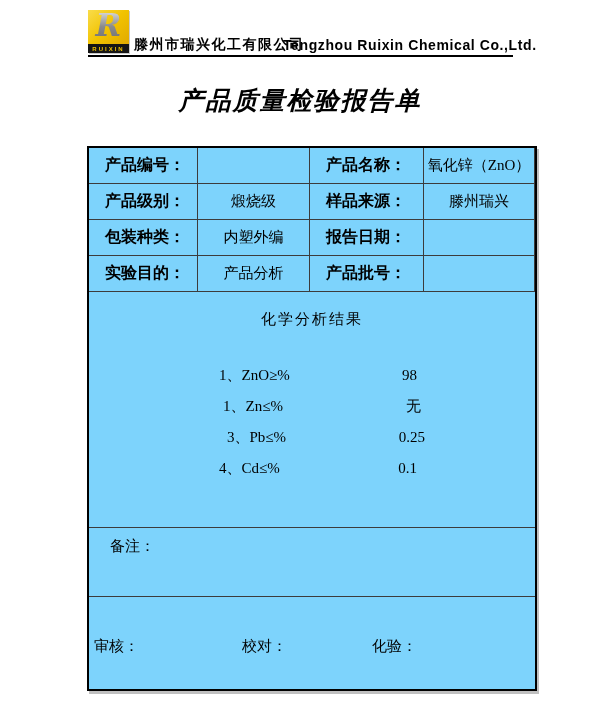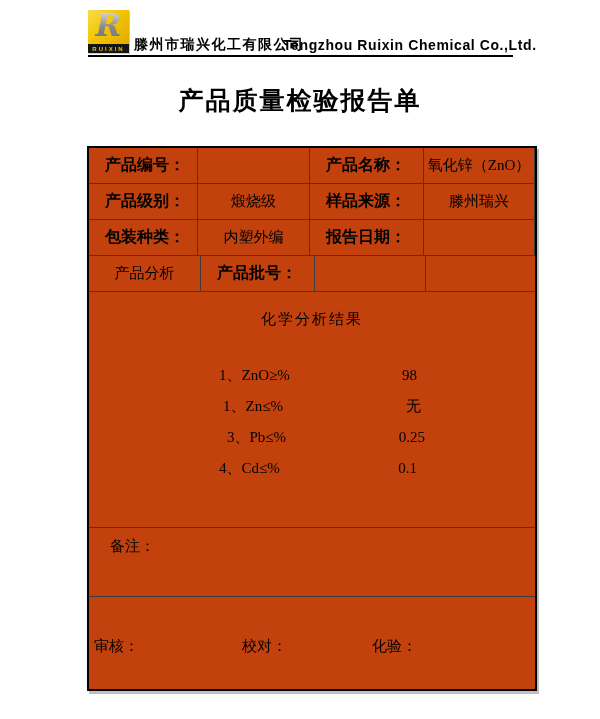--- a/index.html
+++ b/index.html
@@ -32,25 +32,26 @@
   .company-en{
     position:absolute;left:283px;top:37px;font-size:14px;font-weight:bold;
     letter-spacing:0.6px;font-family:"Liberation Sans","DejaVu Sans",sans-serif;
   }
   .header-rule{position:absolute;left:88px;top:55px;width:425px;height:2px;background:#000;}
   
   .title{
     position:absolute;left:0;top:84px;width:600px;margin:0;text-align:center;
     font-size:25px;font-weight:bold;letter-spacing:2px;
     font-family:"Liberation Sans","DejaVu Sans",sans-serif;
+    font-style:italic;
   }
   
   .report-table{
     position:absolute;left:87px;top:146px;width:446px;
-    border:2px solid #000;background:#c2410c;
+    border:2px solid #000;background:#7dd3fc;
     box-shadow:2px 3px 0 rgba(140,140,140,0.55);
   }
   .info-row{display:flex;height:35px;border-bottom:1px solid #3c3c3c;}
   .cell{box-sizing:border-box;display:flex;align-items:center;overflow:hidden;}
   .cell.lbl{
     font-family:"Liberation Sans","DejaVu Sans",sans-serif;font-weight:bold;font-size:16px;
     padding-left:16px;border-right:1px solid #3c3c3c;
   }
   .cell.val{justify-content:center;font-size:15px;border-right:1px solid #3c3c3c;}
   .c1{width:109px;} .c2{width:112px;} .c3{width:114px;} .c4{width:111px;border-right:none;}
@@ -103,20 +104,21 @@
           <div class="cell lbl c3">样品来源：</div>
           <div class="cell val c4">滕州瑞兴</div>
         </div>
         <div class="info-row">
           <div class="cell lbl c1">包装种类：</div>
           <div class="cell val c2">内塑外编</div>
           <div class="cell lbl c3">报告日期：</div>
           <div class="cell val c4"></div>
         </div>
         <div class="info-row">
+          <div class="cell lbl c1">实验目的：</div>
           <div class="cell val c2">产品分析</div>
           <div class="cell lbl c3">产品批号：</div>
           <div class="cell val c4"></div>
         </div>
       </div>
 
     <div class="analysis">
       <div class="analysis-title">化学分析结果</div>
       <div class="items" id="analysis-items">
           <div class="item">

